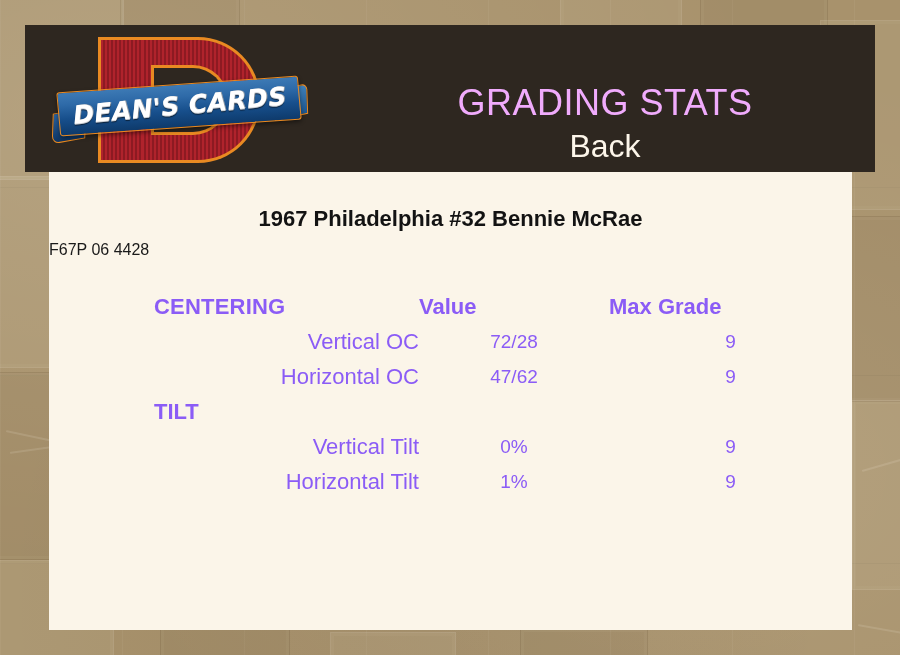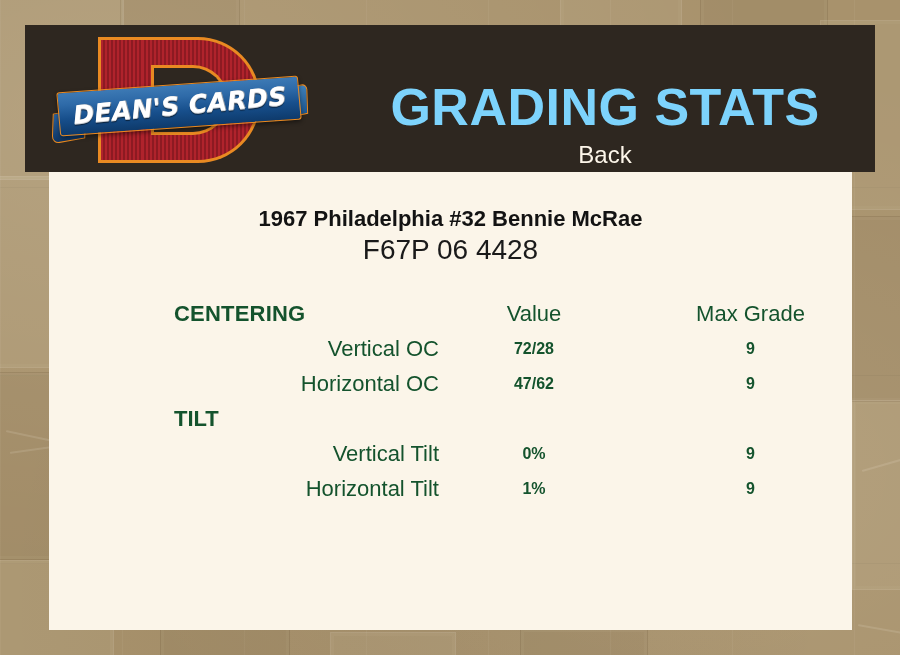--- a/index.html
+++ b/index.html
@@ -189,30 +189,30 @@
     left: 285px;
     top: 25px;
     width: 590px;
     height: 147px;
     display: flex;
     flex-direction: column;
     align-items: center;
     justify-content: center;
   }
   #grading-title {
-    color: #7dd3fc;
-    font-size: 52px;
-    font-weight: bold;
+    color: #f0abfc;
+    font-size: 36px;
+    font-weight: normal;
     letter-spacing: 0.5px;
     line-height: 1.05;
     font-family: "Liberation Sans", sans-serif;
   }
   #grading-subtitle {
     color: #fdf6ea;
-    font-size: 24px;
+    font-size: 32px;
     font-weight: normal;
     margin-top: 8px;
     line-height: 1.05;
     font-family: "Liberation Sans", sans-serif;
   }
 
   
   #content-panel {
     position: absolute;
     left: 49px;
@@ -224,70 +224,68 @@
 
   #card-title {
     text-align: center;
     margin-top: 34px;
     font-size: 22px;
     font-weight: bold;
     color: #131313;
     font-family: "Liberation Sans", sans-serif;
   }
   #card-serial {
-    text-align: center;
-    margin-top: 2px;
-    font-size: 28px;
+    margin-top: 9px;
+    font-size: 16px;
     font-weight: normal;
     color: #1a1a1a;
     font-family: "Liberation Sans", sans-serif;
   }
 
   
   #stats-table {
     margin-top: 30px;
     width: 100%;
     border-collapse: collapse;
-    color: #14532d;
-    font-family: "Liberation Sans", sans-serif;
-    margin-left: 20px;
+    color: #8b5cf6;
+    font-family: "Liberation Sans", sans-serif;
   }
   #stats-table col.c-label  { width: 370px; }
   #stats-table col.c-value  { width: 190px; }
   #stats-table col.c-grade  { width: 243px; }
 
   #stats-table th,
   #stats-table td {
     padding: 0;
     height: 35px;
     vertical-align: middle;
   }
   .th-section {
     text-align: left;
     padding-left: 105px !important;
     font-size: 22px;
     font-weight: bold;
     letter-spacing: 0.2px;
   }
   .th-col {
-    text-align: center;
-    font-size: 22px;
-    font-weight: normal;
+    text-align: left;
+    font-size: 22px;
+    font-weight: bold;
   }
   .td-label {
     text-align: right;
     padding-left: 152px !important;
     font-size: 22px;
     font-weight: normal;
   }
   .td-value,
   .td-grade {
     text-align: center;
-    font-size: 16px;
-    font-weight: bold;
+    font-size: 19px;
+    font-weight: normal;
   }
   tr.section-row td.section-name {
     text-align: left;
     padding-left: 105px !important;
     font-size: 22px;
     font-weight: bold;
   }
 </style>
 </head>
 <body>

